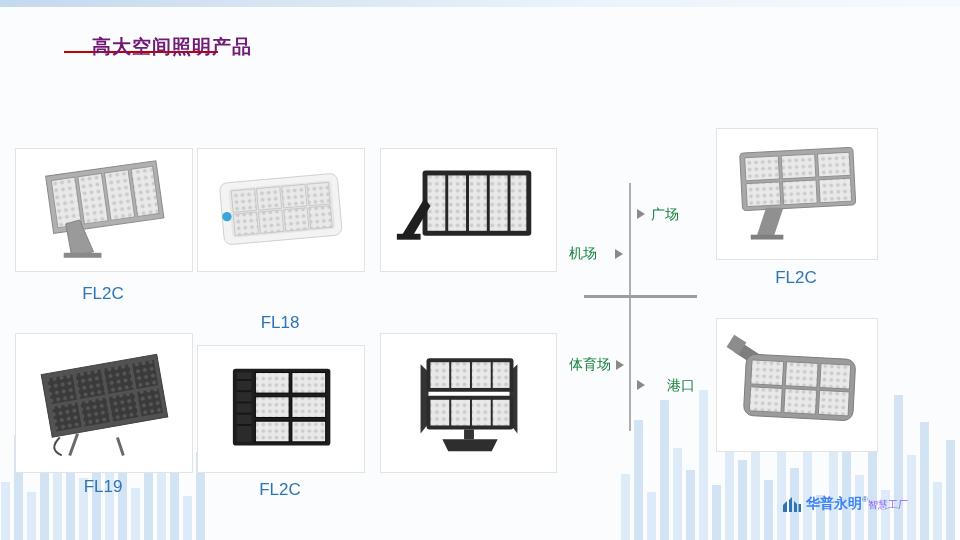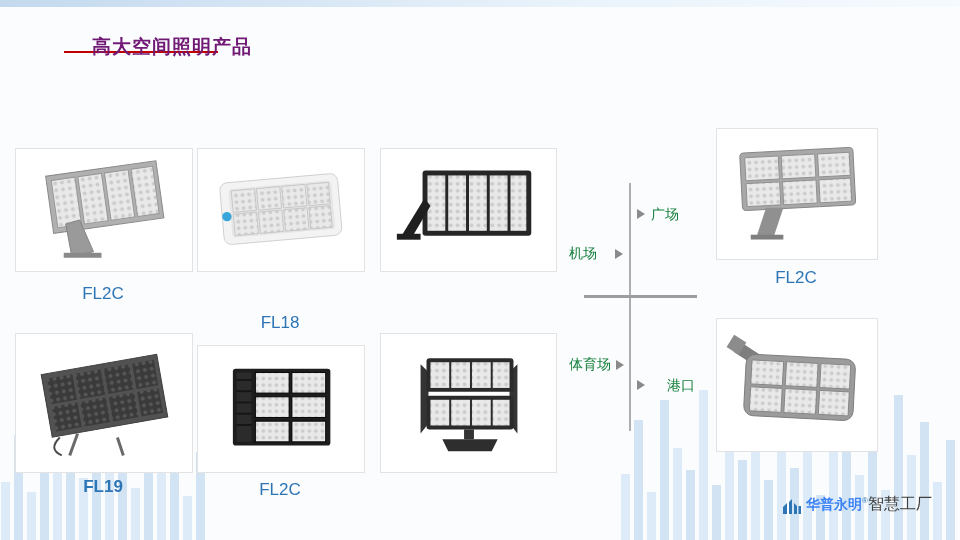--- a/index.html
+++ b/index.html
@@ -16,21 +16,21 @@
   .bars-right{position:absolute;right:0;bottom:0;}
   
   .card{position:absolute;background:#ffffff;border:1px solid #e3e3e3;
         display:flex;align-items:center;justify-content:center;z-index:2;}
   .card svg{width:96%;height:96%;}
   .plabel{position:absolute;color:#2e75b6;font-size:17px;text-align:center;z-index:2;}
   .card-1{left:15px;top:148px;width:176px;height:122px;}   .lbl-1{left:15px;top:284px;width:176px;}
   .card-2{left:197px;top:148px;width:166px;height:122px;}  .lbl-2{left:197px;top:281px;width:166px;margin-top:32px;}
   .card-3{left:380px;top:148px;width:175px;height:122px;}  .lbl-3{left:380px;top:284px;width:175px;}
   .card-4{left:716px;top:128px;width:160px;height:130px;}  .lbl-4{left:716px;top:268px;width:160px;}
-  .card-5{left:15px;top:333px;width:176px;height:138px;}   .lbl-5{left:15px;top:477px;width:176px;font-weight:bold;}
+  .card-5{left:15px;top:333px;width:176px;height:138px;}   .lbl-5{left:15px;top:477px;width:176px;}
   .card-6{left:197px;top:345px;width:166px;height:126px;}  .lbl-6{left:197px;top:480px;width:166px;}
   .card-7{left:380px;top:333px;width:175px;height:138px;}  .lbl-7{left:380px;top:476px;width:175px;}
   .card-8{left:716px;top:318px;width:160px;height:132px;}  .lbl-8{left:716px;top:453px;width:160px;}
   
   .vline{position:absolute;left:629px;top:183px;width:2px;height:248px;background:#aeaeae;z-index:1;}
   .hline{position:absolute;left:584px;top:295px;width:113px;height:3px;background:#9d9d9d;z-index:1;}
   .app{position:absolute;color:#15803d;font-size:14px;z-index:2;}
   .app-plaza{left:651px;top:206px;}
   .app-airport{left:569px;top:245px;}
   .app-stadium{left:569px;top:356px;}
@@ -38,21 +38,21 @@
   .tri{position:absolute;width:0;height:0;border-top:5px solid transparent;border-bottom:5px solid transparent;
        border-left:8px solid #8a8a8a;z-index:2;}
   .tri-plaza{left:637px;top:209px;}
   .tri-airport{left:615px;top:249px;}
   .tri-stadium{left:616px;top:360px;}
   .tri-port{left:637px;top:380px;}
   
   .footer{position:absolute;left:782px;top:494px;display:flex;align-items:flex-end;gap:4px;z-index:3;}
   .brand{color:#3b82f6;font-size:14px;font-weight:bold;}
   .reg{color:#2e75b6;font-size:8px;vertical-align:super;}
-  .suffix{color:#404040;font-size:16px;}
+  .suffix{color:#8b5cf6;font-size:10px;}
 </style>
 </head>
 <body>
 
 <div class="slide">
 
   <svg width="0" height="0" style="position:absolute" aria-hidden="true">
     <defs>
       <pattern id="led" width="7" height="7" patternUnits="userSpaceOnUse">
         <rect width="7" height="7" fill="#e9e9e9"></rect>

